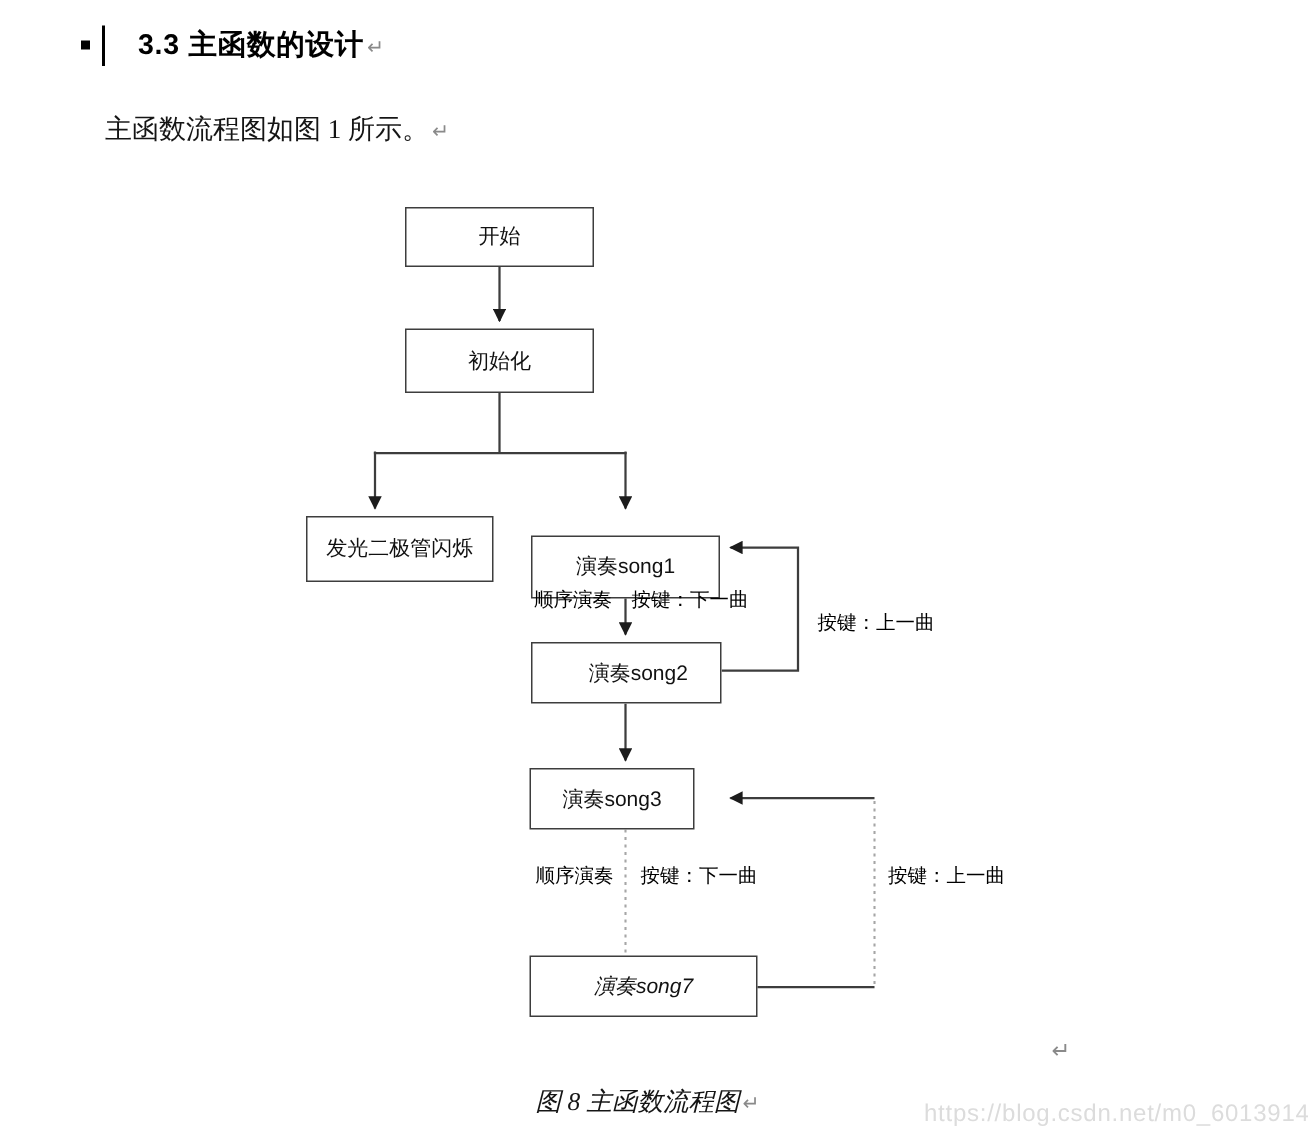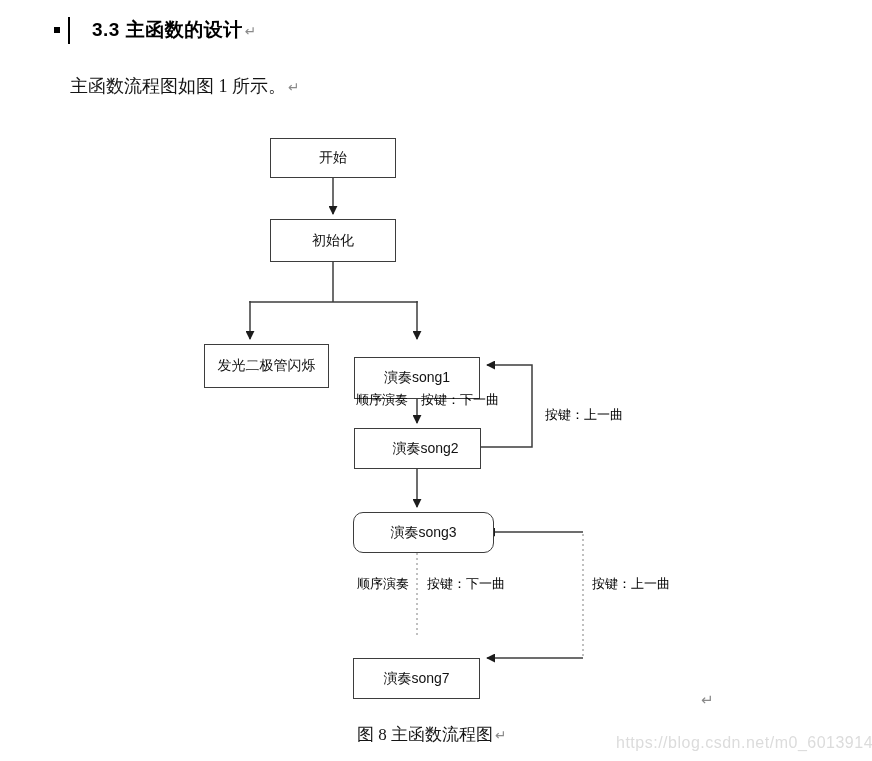--- a/index.html
+++ b/index.html
@@ -29,20 +29,21 @@
     font-family: "Liberation Serif", serif;
     font-size: 18px;
     color: #151515;
     white-space: nowrap;
   }
   .caption-text {
     font-family: "Liberation Serif", serif;
     font-size: 17px;
     color: #151515;
     white-space: nowrap;
+    font-style: italic;
   }
   .para-mark {
     color: #8a8a8a;
     font-weight: normal;
     font-family: "DejaVu Sans", sans-serif;
     font-size: 0.85em;
     padding-left: 2px;
   }
   .bullet-square {
     width: 6px; height: 6px;
@@ -131,22 +132,22 @@
         <line x1="417" y1="553" x2="417" y2="636"></line>
         <line x1="583" y1="534" x2="583" y2="656"></line>
       </g>
     </svg>
 
     <div class="node" style="left:270px; top:138px; width:126px; height:40px;">开始</div>
     <div class="node" style="left:270px; top:219px; width:126px; height:43px;">初始化</div>
     <div class="node" style="left:188px; top:344px; width:125px; height:44px;margin-left:16px;">发光二极管闪烁</div>
     <div class="node" style="left:354px; top:344px; width:126px; height:42px;margin-top:13px;">演奏song1</div>
     <div class="node" style="left:354px; top:428px; width:127px; height:41px;padding-left:16px;">演奏song2</div>
-    <div class="node" style="left:353px; top:512px; width:141px; height:41px;border-radius:10px;">演奏song3</div>
-    <div class="node" style="left:353px; top:658px; width:127px; height:41px;">演奏song7</div>
+    <div class="node" style="left:353px; top:512px; width:110px; height:41px;">演奏song3</div>
+    <div class="node" style="left:353px; top:637px; width:152px; height:41px;font-style:italic;">演奏song7</div>
 
     <div class="edge-label" style="left:356px; top:393px;">顺序演奏</div>
     <div class="edge-label" style="left:421px; top:393px;">按键：下一曲</div>
     <div class="edge-label" style="left:545px; top:408px;">按键：上一曲</div>
     <div class="edge-label" style="left:357px; top:577px;">顺序演奏</div>
     <div class="edge-label" style="left:427px; top:577px;">按键：下一曲</div>
     <div class="edge-label" style="left:592px; top:577px;">按键：上一曲</div>
   </div>
 
   <div class="abs stray-mark">↵</div>

